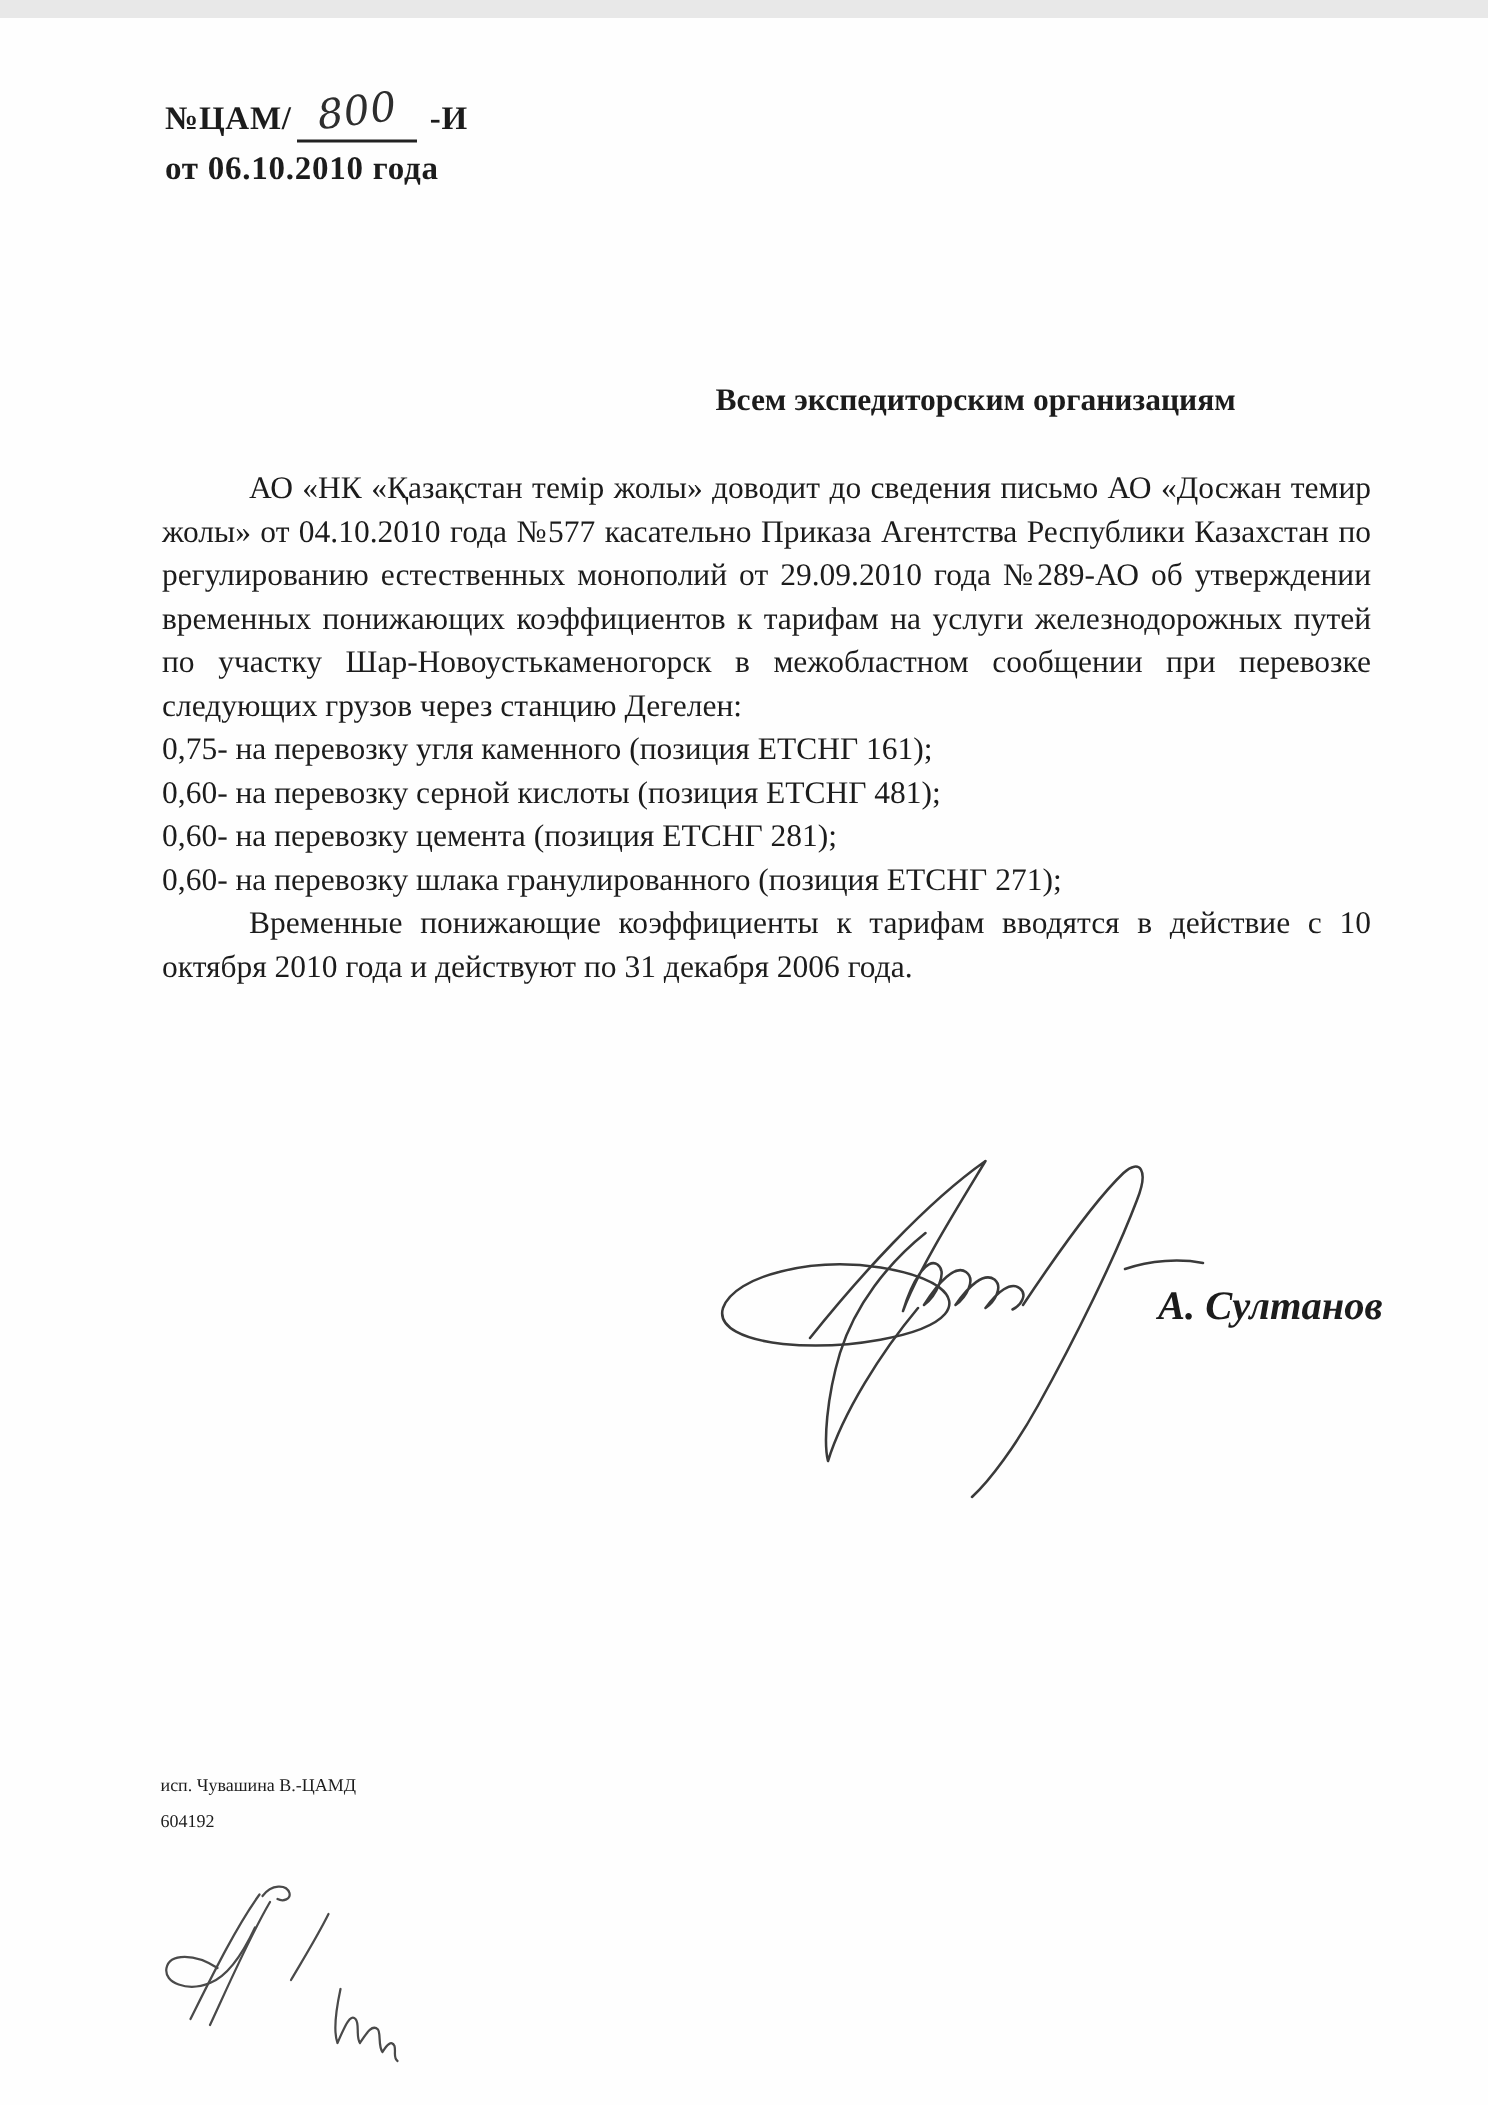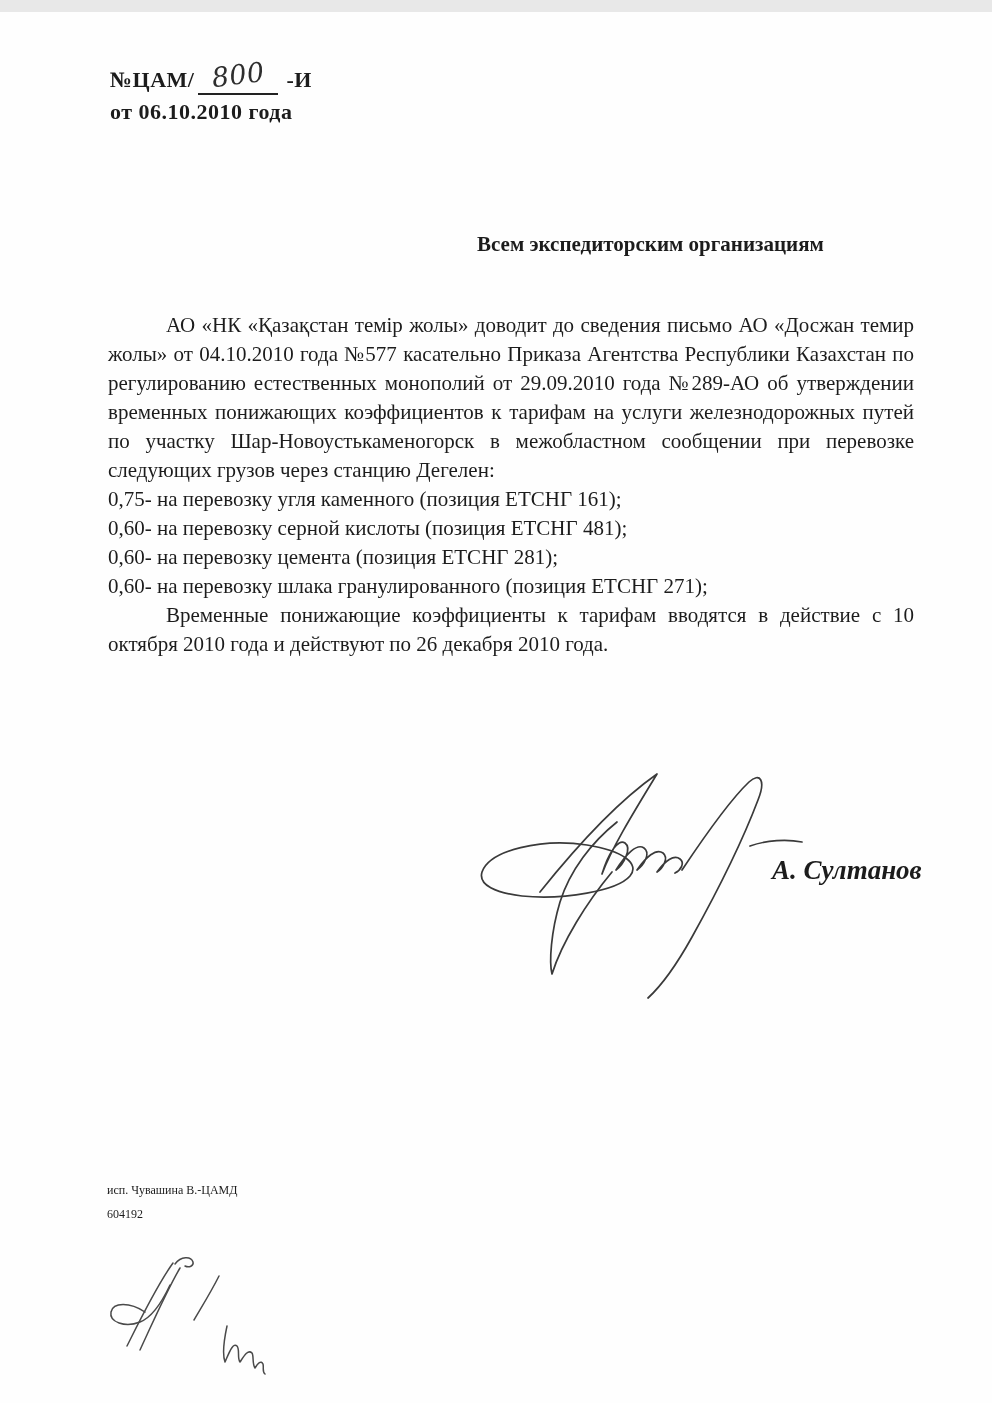--- a/index.html
+++ b/index.html
@@ -42,21 +42,21 @@
     font-weight: 400;
     font-size: 27px;
     color: #2e2e2e;
     transform: rotate(-7deg) translateY(-3px);
   }
   .ref-date { margin-top: 5px; }
   
   .addressee {
     position: absolute;
     left: 477px;
-    top: 220px;
+    top: 242px;
     font-size: 21px;
     font-weight: bold;
     white-space: nowrap;
   }
   
   .body-text {
     position: absolute;
     left: 108px;
     top: 299px;
     width: 806px;
@@ -128,21 +128,21 @@
   <div class="addressee">Всем экспедиторским организациям</div>
 
   <div class="body-text">
     <p class="p-indent">АО «НК «Қазақстан темір жолы» доводит до сведения письмо АО «Досжан темир жолы» от 04.10.2010 года №577 касательно Приказа Агентства Республики Казахстан по регулированию естественных монополий от 29.09.2010 года №289-АО об утверждении временных понижающих коэффициентов к тарифам на услуги железнодорожных путей по участку Шар-Новоустькаменогорск в межобластном сообщении при перевозке следующих грузов через станцию Дегелен:</p>
     <ul class="coef-list">
       <li>0,75- на перевозку угля каменного (позиция ЕТСНГ 161);</li>
       <li>0,60- на перевозку серной кислоты (позиция ЕТСНГ 481);</li>
       <li>0,60- на перевозку цемента (позиция ЕТСНГ 281);</li>
       <li>0,60- на перевозку шлака гранулированного (позиция ЕТСНГ 271);</li>
     </ul>
-    <p class="p-indent">Временные понижающие коэффициенты к тарифам вводятся в действие с 10 октября 2010 года и действуют по 26 декабря 2010 года.</p>
+    <p class="p-indent">Временные понижающие коэффициенты к тарифам вводятся в действие с 10 октября 2010 года и действуют по 31 декабря 2006 года.</p>
   </div>
 
 
   <svg class="signature-svg" viewBox="0 0 360 250" aria-hidden="true">
 
     <path class="ink" d="M 30 120 C 38 98 90 86 135 93 C 172 99 188 112 178 124 C 165 139 112 148 70 144 C 44 141 26 133 30 120 Z"></path>
 
     <path class="ink" d="M 160 120 C 135 150 110 190 100 222 C 97 210 99 180 108 150 C 118 118 140 90 165 70"></path>
 
     <path class="ink" d="M 88 140 C 120 100 165 50 205 22 C 185 55 160 95 150 122 C 156 102 166 86 173 91 C 180 96 172 112 164 118 C 174 102 185 91 192 96 C 199 101 192 113 185 118 C 194 105 204 96 211 101 C 217 106 211 116 205 120 C 213 109 222 102 228 107 C 233 111 229 118 223 121"></path>

